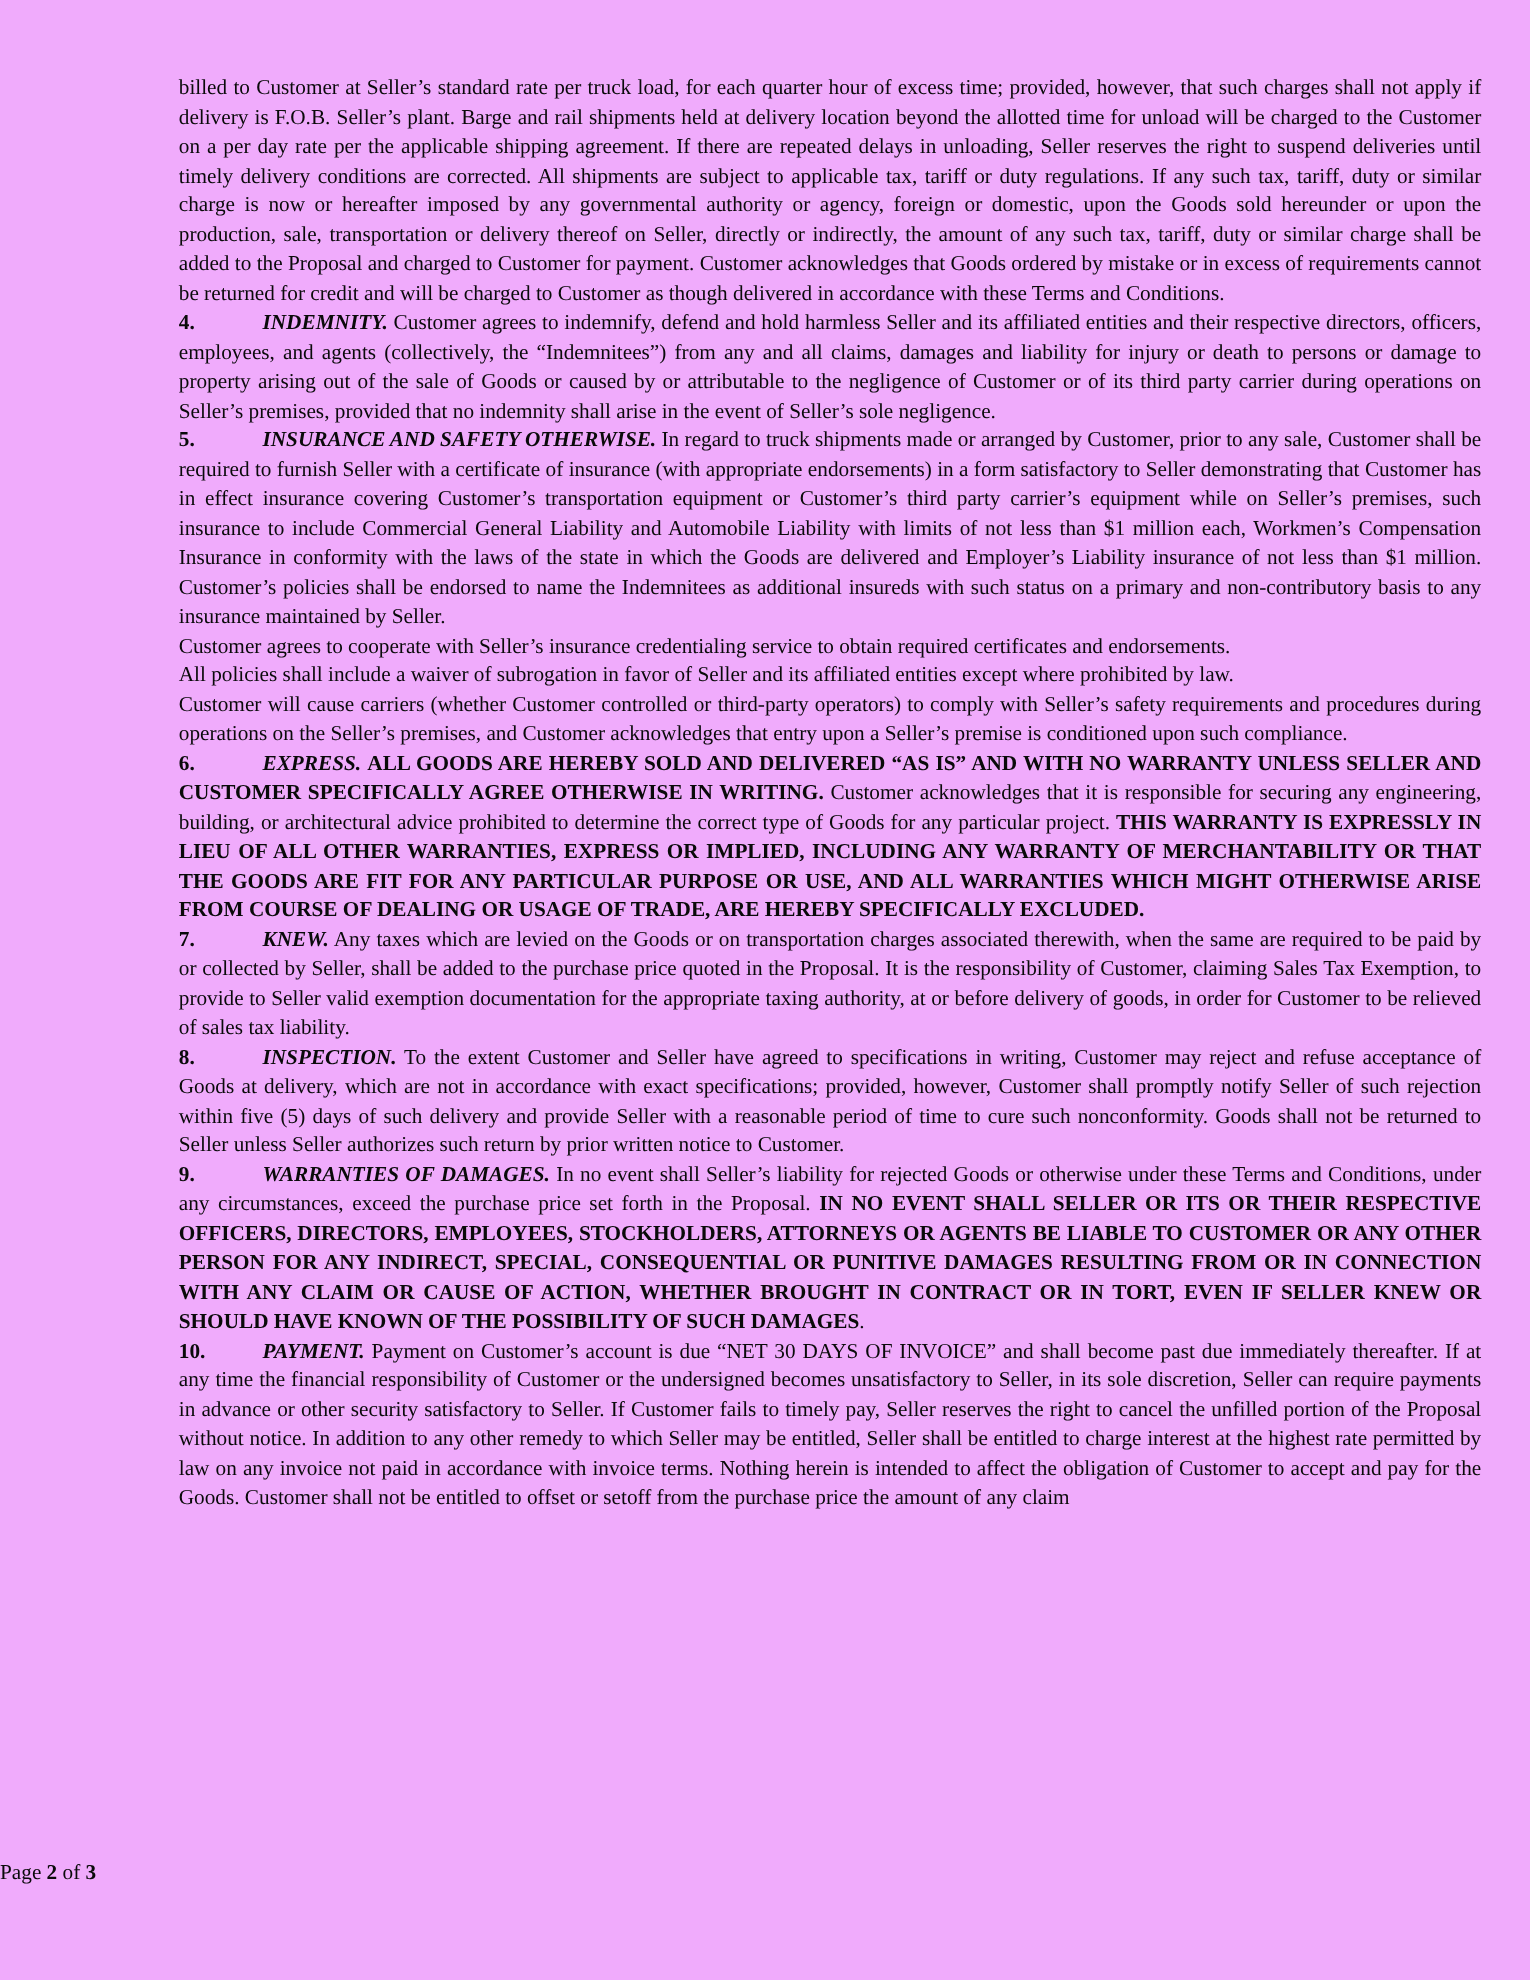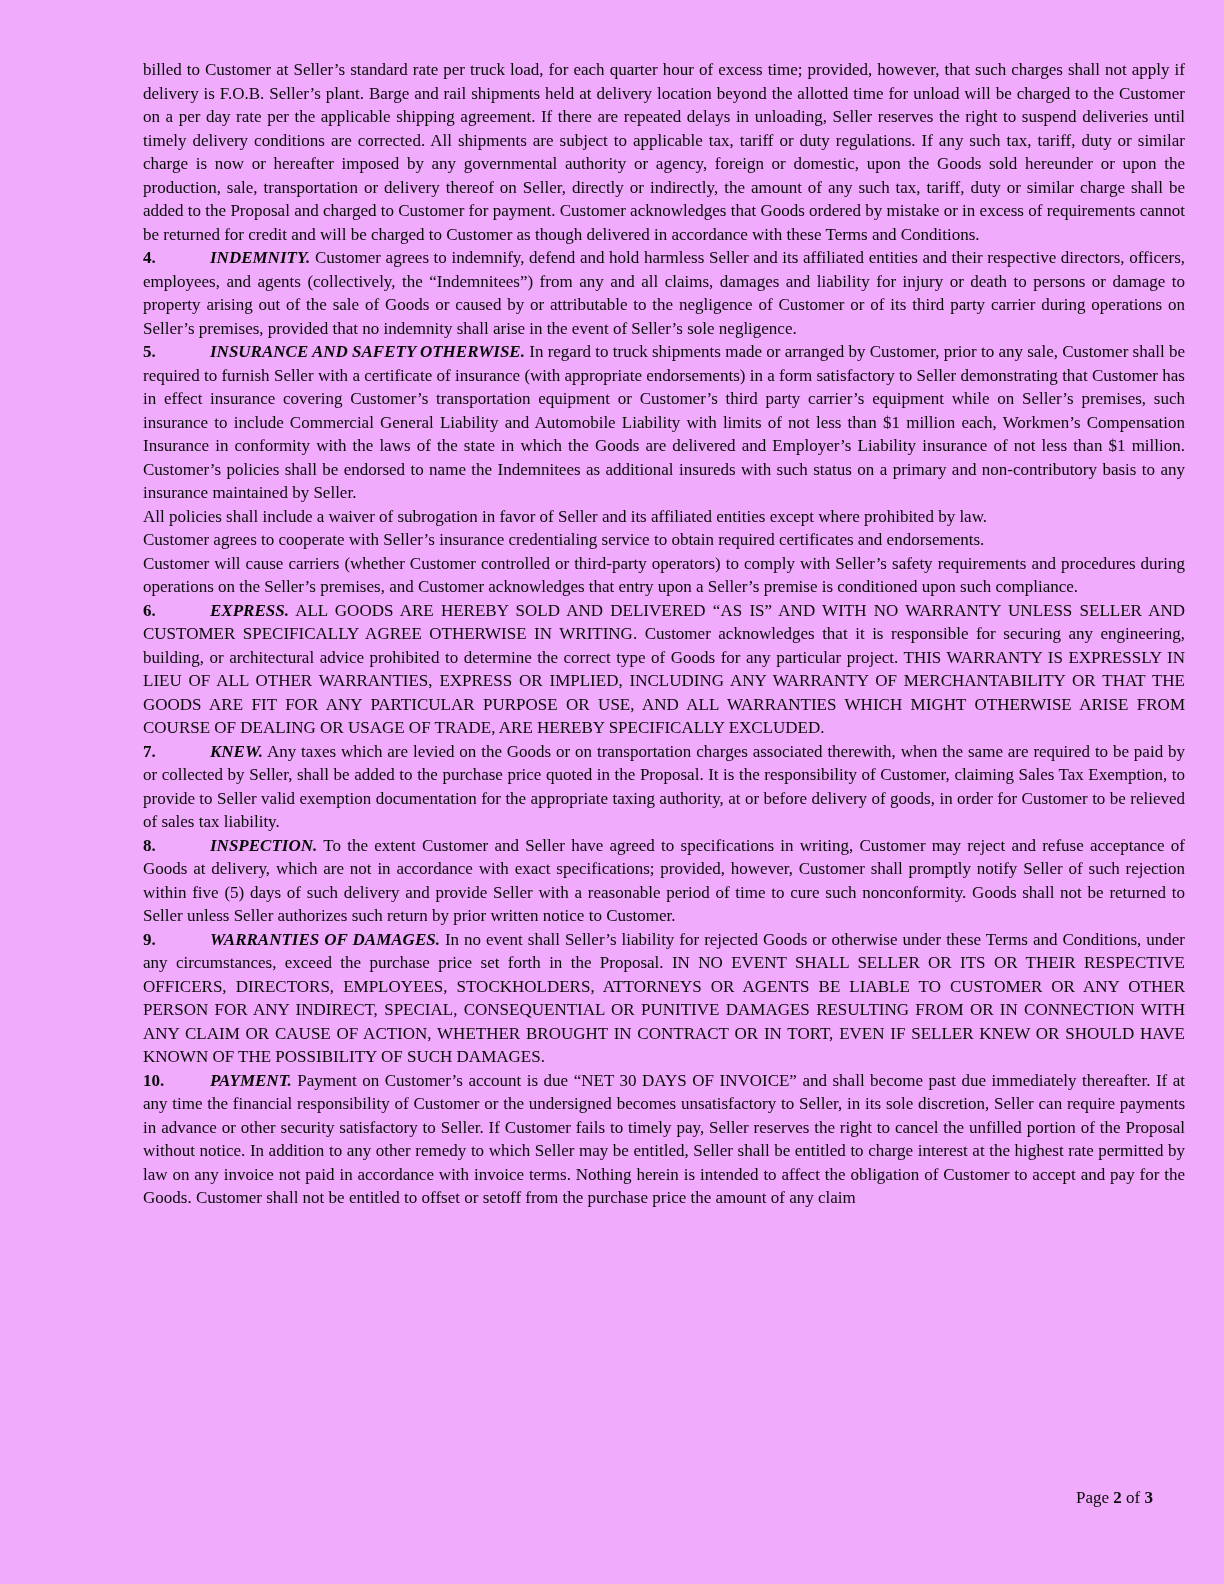--- a/index.html
+++ b/index.html
@@ -27,27 +27,26 @@
     line-height: 23.5px;
     text-align: justify;
   }
   p.para { margin: 0; padding: 0; }
   .sec-num {
     display: inline-block;
     width: 67px;
     font-weight: bold;
   }
   .sec-heading { font-weight: bold; font-style: italic; }
-  .bold { font-weight: normal; }
+  .bold { font-weight: bold; }
   .footer {
     position: absolute;
     top: 1486px;
     left: 0;
     width: 1153px;
-    text-align: right;
     font-size: 17px;
     line-height: 23.5px;
     color: #0a0a0a;
   }
   .footer b { font-weight: bold; }
 </style>
 </head>
 <body>
 
 <div class="page">
@@ -55,23 +54,23 @@
   <div class="doc">
 
     <p class="para">billed to Customer at Seller’s standard rate per truck load, for each quarter hour of excess time; provided, however, that such charges shall not apply if delivery is F.O.B. Seller’s plant.  Barge and rail shipments held at delivery location beyond the allotted time for unload will be charged to the Customer on a per day rate per the applicable shipping agreement. If there are repeated delays in unloading, Seller reserves the right to suspend deliveries until timely delivery conditions are corrected.  All shipments are subject to applicable tax, tariff or duty regulations. If any such tax, tariff, duty or similar charge is now or hereafter imposed by any governmental authority or agency, foreign or domestic, upon the Goods sold hereunder or upon the production, sale, transportation or delivery thereof on Seller, directly or indirectly, the amount of any such tax, tariff, duty or similar charge shall be added to the Proposal and charged to Customer for payment. Customer acknowledges that Goods ordered by mistake or in excess of requirements cannot be returned for credit and will be charged to Customer as though delivered in accordance with these Terms and Conditions.</p>
 
     <p class="para"><span class="sec-num">4.</span><span class="sec-heading">INDEMNITY.</span>
       <span>Customer agrees to indemnify, defend and hold harmless Seller and its affiliated entities and their respective directors, officers, employees, and agents (collectively, the “Indemnitees”) from any and all claims, damages and liability for injury or death to persons or damage to property arising out of the sale of Goods or caused by or attributable to the negligence of Customer or of its third party carrier during operations on Seller’s premises, provided that no indemnity shall arise in the event of Seller’s sole negligence.</span></p>
 
     <p class="para"><span class="sec-num">5.</span><span class="sec-heading">INSURANCE AND SAFETY OTHERWISE.</span>
       <span>In regard to truck shipments made or arranged by Customer, prior to any sale, Customer shall be required to furnish Seller with a certificate of insurance (with appropriate endorsements) in a form satisfactory to Seller demonstrating that Customer has in effect insurance covering Customer’s transportation equipment or Customer’s third party carrier’s equipment while on Seller’s premises, such insurance to include Commercial General Liability and Automobile Liability with limits of not less than $1 million each, Workmen’s Compensation Insurance in conformity with the laws of the state in which the Goods are delivered and Employer’s Liability insurance of not less than $1 million. Customer’s policies shall be endorsed to name the Indemnitees as additional insureds with such status on a primary and non-contributory basis to any insurance maintained by Seller.</span></p>
 
+    <p class="para">Customer agrees to cooperate with Seller’s insurance credentialing service to obtain required certificates and endorsements.</p>
+
     <p class="para">All policies shall include a waiver of subrogation in favor of Seller and its affiliated entities except where prohibited by law.</p>
-
-    <p class="para">Customer agrees to cooperate with Seller’s insurance credentialing service to obtain required certificates and endorsements.</p>
 
     <p class="para">Customer will cause carriers (whether Customer controlled or third-party operators) to comply with Seller’s safety requirements and procedures during operations on the Seller’s premises, and Customer acknowledges that entry upon a Seller’s premise is conditioned upon such compliance.</p>
 
     <p class="para"><span class="sec-num">6.</span><span class="sec-heading">EXPRESS.</span>
       <span class="bold">ALL GOODS ARE HEREBY SOLD AND DELIVERED “AS IS” AND WITH NO WARRANTY UNLESS SELLER AND CUSTOMER SPECIFICALLY AGREE OTHERWISE IN WRITING.</span>
       <span>Customer acknowledges that it is responsible for securing any engineering, building, or architectural advice prohibited to determine the correct type of Goods for any particular project.</span>
       <span class="bold">THIS WARRANTY IS EXPRESSLY IN LIEU OF ALL OTHER WARRANTIES, EXPRESS OR IMPLIED, INCLUDING ANY WARRANTY OF MERCHANTABILITY OR THAT THE GOODS ARE FIT FOR ANY PARTICULAR PURPOSE OR USE, AND ALL WARRANTIES WHICH MIGHT OTHERWISE ARISE FROM COURSE OF DEALING OR USAGE OF TRADE, ARE HEREBY SPECIFICALLY EXCLUDED.</span></p>
 
     <p class="para"><span class="sec-num">7.</span><span class="sec-heading">KNEW.</span>
       <span>Any taxes which are levied on the Goods or on transportation charges associated therewith, when the same are required to be paid by or collected by Seller, shall be added to the purchase price quoted in the Proposal. It is the responsibility of Customer, claiming Sales Tax Exemption, to provide to Seller valid exemption documentation for the appropriate taxing authority, at or before delivery of goods, in order for Customer to be relieved of sales tax liability.</span></p>

